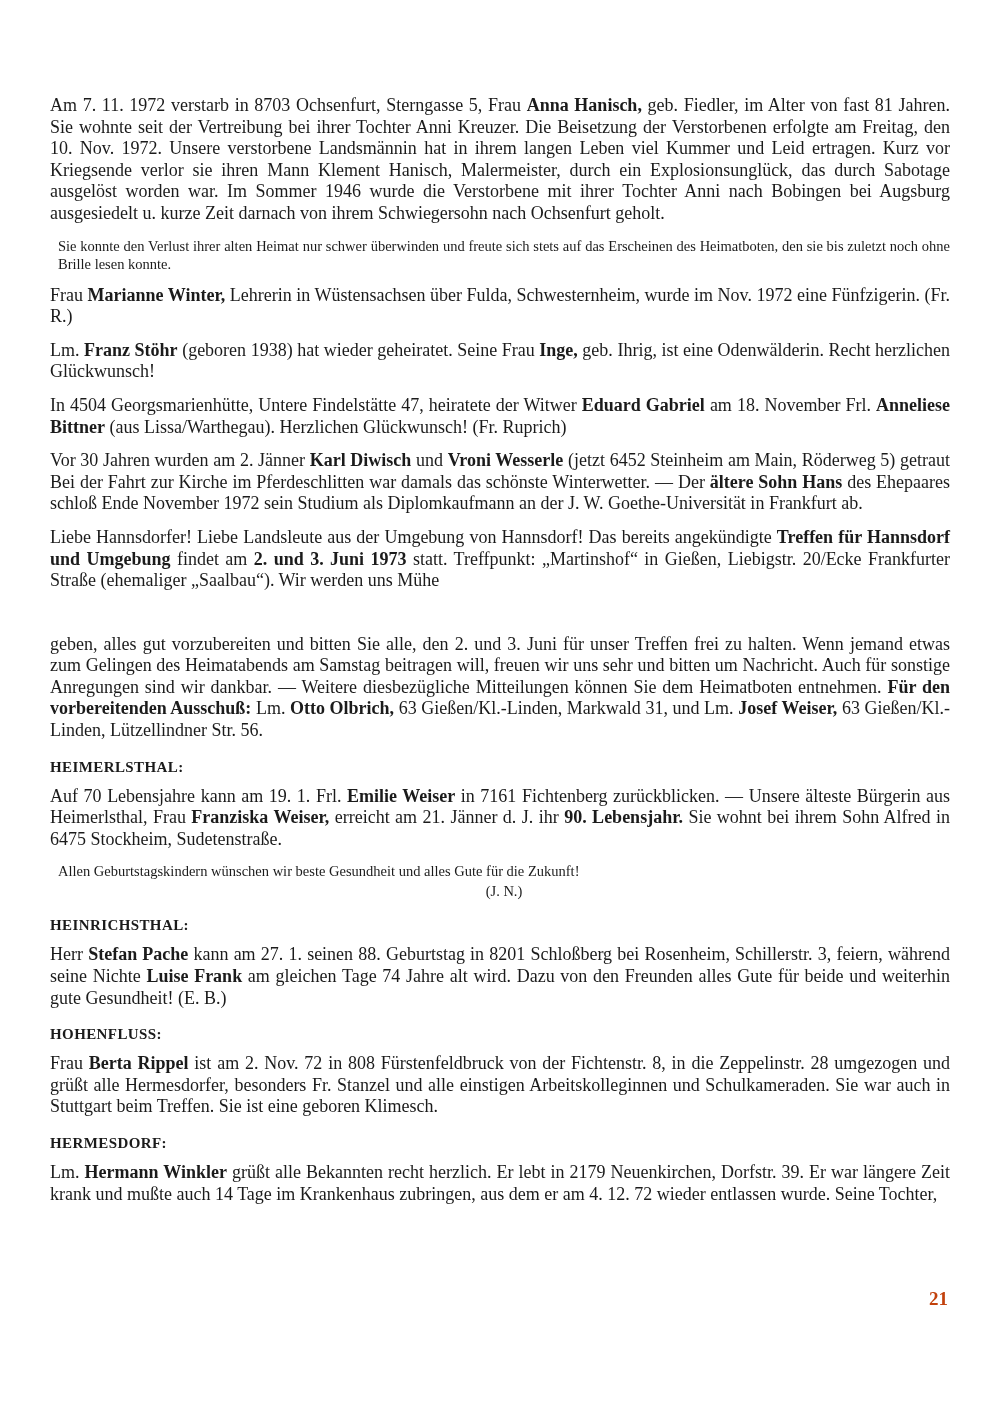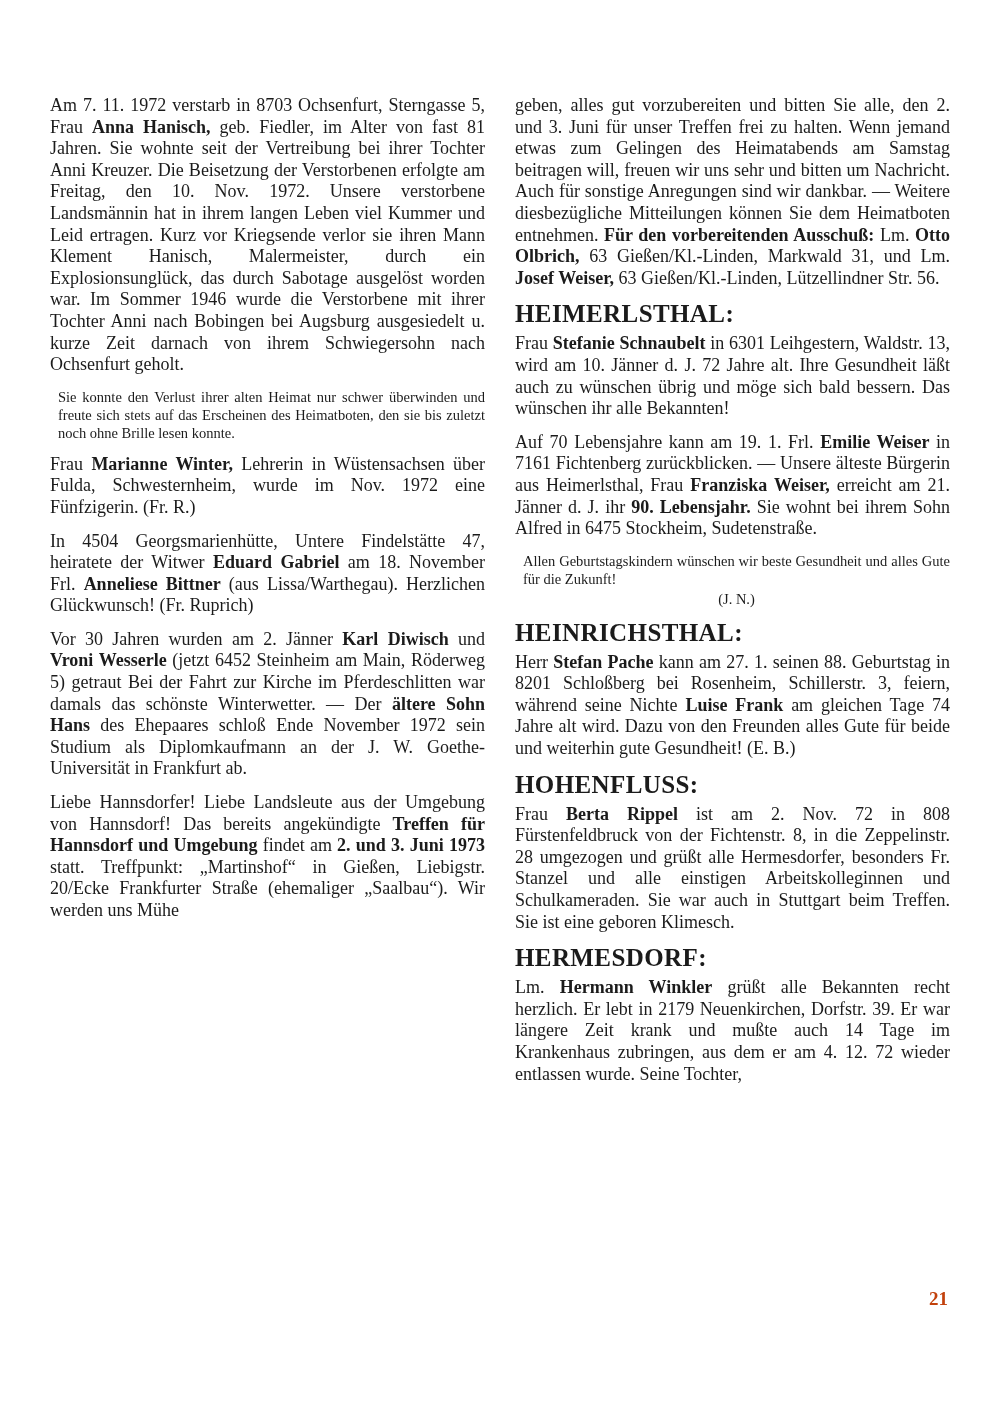--- a/index.html
+++ b/index.html
@@ -15,20 +15,21 @@
     background: #ffffff;
     color: #1b1b1b;
     font-family: "Liberation Serif", "DejaVu Serif", serif;
     box-sizing: border-box;
     padding: 95px 50px 40px 50px;
     overflow: hidden;
   }
   .columns {
     display: flex;
     gap: 30px;
+    flex-direction: column;
   }
   .column {
     flex: 1 1 0;
     min-width: 0;
   }
   .paragraph {
     font-size: 18px;
     line-height: 21.6px;
     text-align: justify;
     margin: 0 0 12px 0;
@@ -40,21 +41,21 @@
     line-height: 18px;
     text-align: justify;
     margin: 0 0 12px 8px;
     hyphens: auto;
   }
   .small-right {
     text-align: center;
     margin-top: -10px;
   }
   .heading {
-    font-size: 25px;
+    font-size: 15px;
     line-height: 22px;
     font-weight: bold;
     letter-spacing: 0.4px;
     margin: 14px 0 8px 0;
     font-family: Liberation Serif, serif;
   }
   .b {
     font-weight: bold;
   }
   .page-number {
@@ -68,28 +69,28 @@
 </style>
 </head>
 <body>
 
 <div class="page">
   <div class="columns">
     <div class="column">
         <p class="paragraph"><span>Am 7. 11. 1972 verstarb in 8703 Ochsenfurt, Sterngasse 5, Frau </span><span class="b">Anna Hanisch,</span><span> geb. Fiedler, im Alter von fast 81 Jahren. Sie wohnte seit der Vertreibung bei ihrer Tochter Anni Kreuzer. Die Beisetzung der Verstorbenen erfolgte am Freitag, den 10. Nov. 1972. Unsere verstorbene Landsmännin hat in ihrem langen Leben viel Kummer und Leid ertragen. Kurz vor Kriegsende verlor sie ihren Mann Klement Hanisch, Malermeister, durch ein Explosionsunglück, das durch Sabotage ausgelöst worden war. Im Sommer 1946 wurde die Verstorbene mit ihrer Tochter Anni nach Bobingen bei Augsburg ausgesiedelt u. kurze Zeit darnach von ihrem Schwiegersohn nach Ochsenfurt geholt.</span></p>
         <p class="small"><span>Sie konnte den Verlust ihrer alten Heimat nur schwer überwinden und freute sich stets auf das Erscheinen des Heimatboten, den sie bis zuletzt noch ohne Brille lesen konnte.</span></p>
         <p class="paragraph"><span>Frau </span><span class="b">Marianne Winter,</span><span> Lehrerin in Wüstensachsen über Fulda, Schwesternheim, wurde im Nov. 1972 eine Fünfzigerin. (Fr. R.)</span></p>
+        <p class="paragraph"><span>Lm. </span><span class="b">Franz Stöhr</span><span> (geboren 1938) hat wieder geheiratet. Seine Frau </span><span class="b">Inge,</span><span> geb. Ihrig, ist eine Odenwälderin. Recht herzlichen Glückwunsch!</span></p>
         <p class="paragraph"><span>In 4504 Georgsmarienhütte, Untere Findelstätte 47, heiratete der Witwer </span><span class="b">Eduard Gabriel</span><span> am 18. November Frl. </span><span class="b">Anneliese Bittner</span><span> (aus Lissa/Warthegau). Herzlichen Glückwunsch! (Fr. Ruprich)</span></p>
         <p class="paragraph"><span>Vor 30 Jahren wurden am 2. Jänner </span><span class="b">Karl Diwisch</span><span> und </span><span class="b">Vroni Wesserle</span><span> (jetzt 6452 Steinheim am Main, Röderweg 5) getraut Bei der Fahrt zur Kirche im Pferdeschlitten war damals das schönste Winterwetter. — Der </span><span class="b">ältere Sohn Hans</span><span> des Ehepaares schloß Ende November 1972 sein Studium als Diplomkaufmann an der J. W. Goethe-Universität in Frankfurt ab.</span></p>
         <p class="paragraph"><span>Liebe Hannsdorfer! Liebe Landsleute aus der Umgebung von Hannsdorf! Das bereits angekündigte </span><span class="b">Treffen für Hannsdorf und Umgebung</span><span> findet am </span><span class="b">2. und 3. Juni 1973</span><span> statt. Treffpunkt: „Martinshof“ in Gießen, Liebigstr. 20/Ecke Frankfurter Straße (ehemaliger „Saalbau“). Wir werden uns Mühe</span></p>
       </div>
     <div class="column">
         <p class="paragraph"><span>geben, alles gut vorzubereiten und bitten Sie alle, den 2. und 3. Juni für unser Treffen frei zu halten. Wenn jemand etwas zum Gelingen des Heimatabends am Samstag beitragen will, freuen wir uns sehr und bitten um Nachricht. Auch für sonstige Anregungen sind wir dankbar. — Weitere diesbezügliche Mitteilungen können Sie dem Heimatboten entnehmen. </span><span class="b">Für den vorbereitenden Ausschuß:</span><span> Lm. </span><span class="b">Otto Olbrich,</span><span> 63 Gießen/Kl.-Linden, Markwald 31, und Lm. </span><span class="b">Josef Weiser,</span><span> 63 Gießen/Kl.-Linden, Lützellindner Str. 56.</span></p>
         <h3 class="heading"><span class="b">HEIMERLSTHAL:</span></h3>
-        <p class="paragraph"><span>Frau </span><span class="b">Stefanie Schnaubelt</span><span> in 6301 Leihgestern, Waldstr. 13, wird am 10. Jänner d. J. 72 Jahre alt. Ihre Gesundheit läßt auch zu wünschen übrig und möge sich bald bessern. Das wünschen ihr alle Bekannten!</span></p>
         <p class="paragraph"><span>Auf 70 Lebensjahre kann am 19. 1. Frl. </span><span class="b">Emilie Weiser</span><span> in 7161 Fichtenberg zurückblicken. — Unsere älteste Bürgerin aus Heimerlsthal, Frau </span><span class="b">Franziska Weiser,</span><span> erreicht am 21. Jänner d. J. ihr </span><span class="b">90. Lebensjahr.</span><span> Sie wohnt bei ihrem Sohn Alfred in 6475 Stockheim, Sudetenstraße.</span></p>
         <p class="small"><span>Allen Geburtstagskindern wünschen wir beste Gesundheit und alles Gute für die Zukunft!</span></p>
         <p class="small-right"><span>(J. N.)</span></p>
         <h3 class="heading"><span class="b">HEINRICHSTHAL:</span></h3>
         <p class="paragraph"><span>Herr </span><span class="b">Stefan Pache</span><span> kann am 27. 1. seinen 88. Geburtstag in 8201 Schloßberg bei Rosenheim, Schillerstr. 3, feiern, während seine Nichte </span><span class="b">Luise Frank</span><span> am gleichen Tage 74 Jahre alt wird. Dazu von den Freunden alles Gute für beide und weiterhin gute Gesundheit! (E. B.)</span></p>
         <h3 class="heading"><span class="b">HOHENFLUSS:</span></h3>
         <p class="paragraph"><span>Frau </span><span class="b">Berta Rippel</span><span> ist am 2. Nov. 72 in 808 Fürstenfeldbruck von der Fichtenstr. 8, in die Zeppelinstr. 28 umgezogen und grüßt alle Hermesdorfer, besonders Fr. Stanzel und alle einstigen Arbeitskolleginnen und Schulkameraden. Sie war auch in Stuttgart beim Treffen. Sie ist eine geboren Klimesch.</span></p>
         <h3 class="heading"><span class="b">HERMESDORF:</span></h3>
         <p class="paragraph"><span>Lm. </span><span class="b">Hermann Winkler</span><span> grüßt alle Bekannten recht herzlich. Er lebt in 2179 Neuenkirchen, Dorfstr. 39. Er war längere Zeit krank und mußte auch 14 Tage im Krankenhaus zubringen, aus dem er am 4. 12. 72 wieder entlassen wurde. Seine Tochter,</span></p>
       </div>

